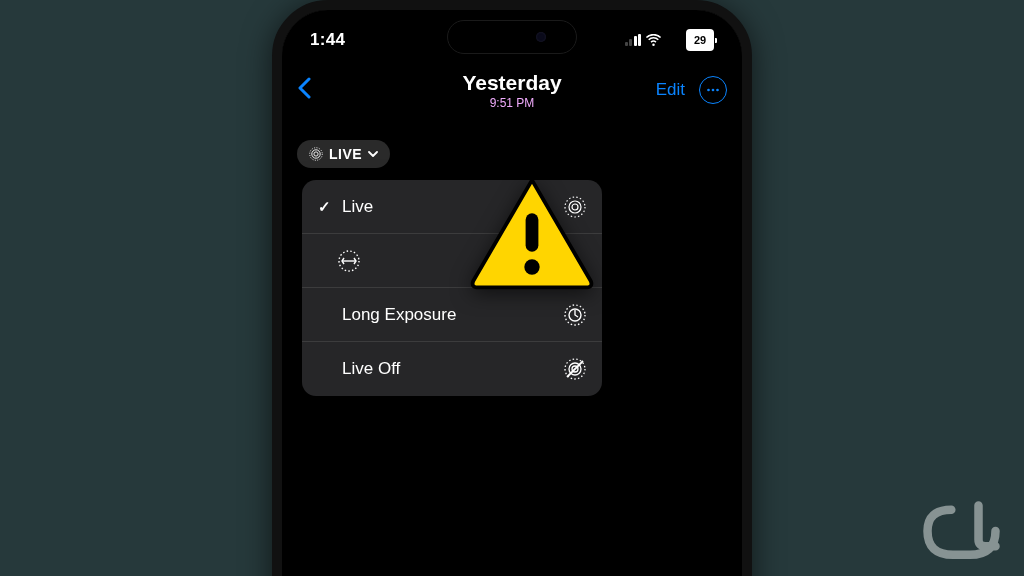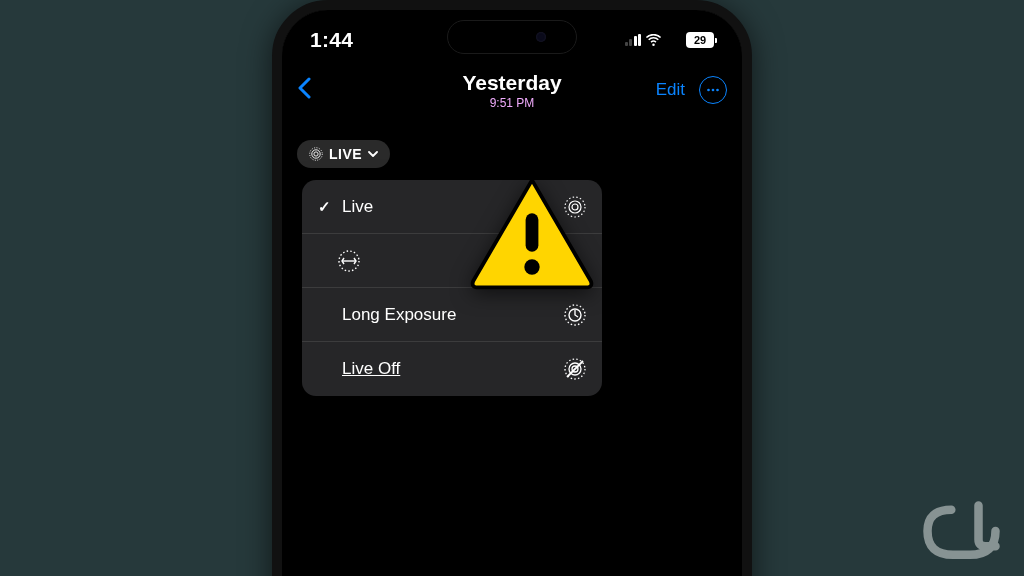--- a/index.html
+++ b/index.html
@@ -71,21 +71,21 @@
       right: 0;
       height: 30px;
       display: flex;
       justify-content: space-between;
       align-items: center;
       padding: 0 28px;
       z-index: 50;
       color: #fff;
       font-weight: 600;
     }
-    .status-time { font-size: 21px; letter-spacing: 0.3px; }
+    .status-time { font-size: 17px; letter-spacing: 0.3px; }
     .status-right {
       display: flex;
       align-items: center;
       gap: 4px;
     }
     .signal-bars {
       display: flex;
       align-items: flex-end;
       gap: 1.5px;
       height: 12px;
@@ -93,21 +93,21 @@
     .signal-bars span {
       width: 3px;
       background: #fff;
       border-radius: 1px;
     }
     .signal-bars .off { background: #444; }
     .sb1{height:4px;} .sb2{height:7px;} .sb3{height:10px;} .sb4{height:12px;}
     .wifi-icon { width: 17px; height: 13px; }
     .battery {
       width: 28px;
-      height: 16px;
+      height: 22px;
       background: #fff;
       border-radius: 4px;
       display: flex;
       align-items: center;
       justify-content: center;
       position: relative;
       margin-left: 20px;
     }
     .battery::after {
       content: '';
@@ -206,21 +206,21 @@
     }
     .menu-item {
       display: flex;
       align-items: center;
       height: 54px;
       padding: 0 16px;
       border-bottom: 0.5px solid rgba(255,255,255,0.1);
       color: #fff;
       cursor: pointer;
     }
-    .menu-item:last-child { border-bottom: none; text-decoration: underline; }
+    .menu-item:last-child { border-bottom: none; }
     .menu-check {
       width: 20px;
       font-size: 15px;
       font-weight: 600;
     }
     .menu-label {
       flex: 1;
       font-size: 17px;
       font-weight: 400;
       margin-left: 4px;

